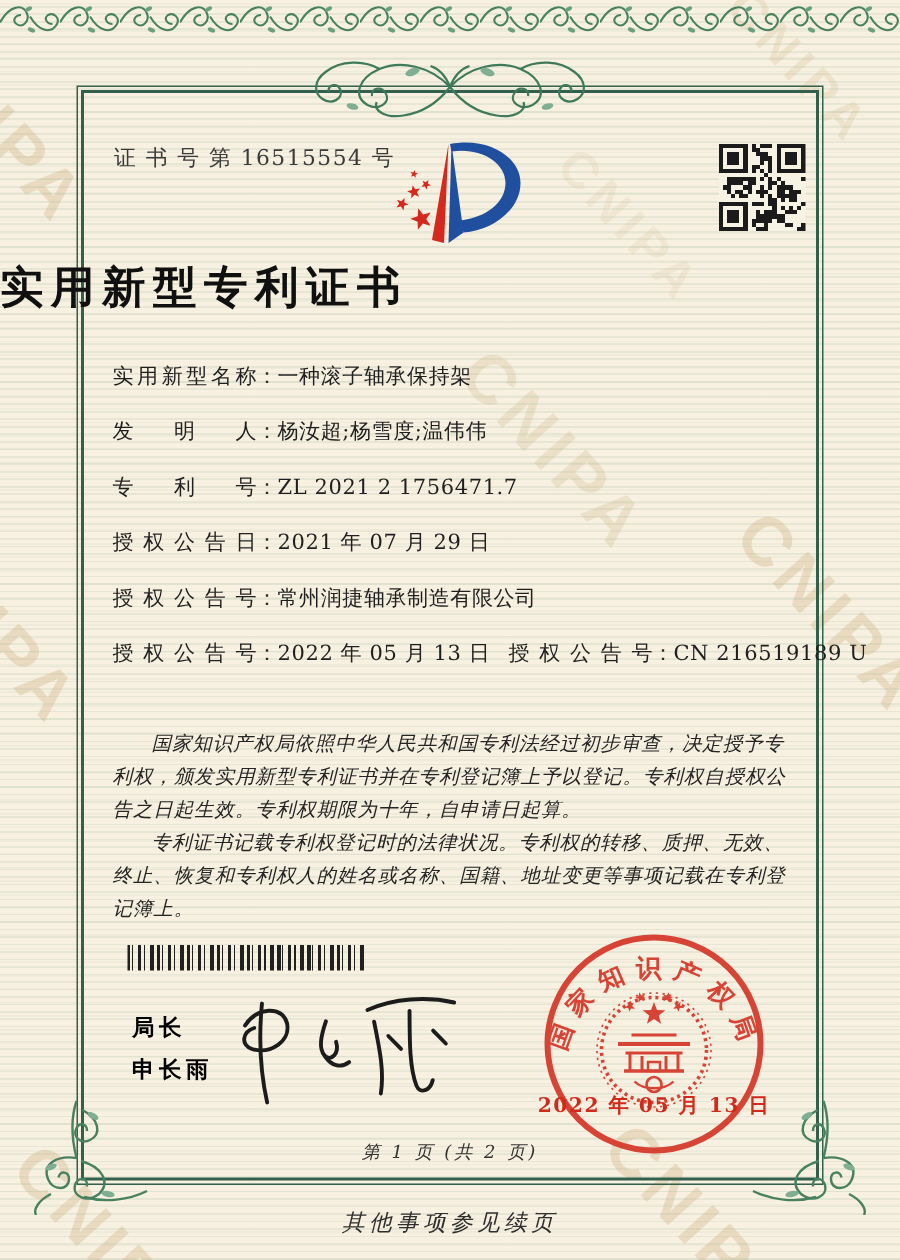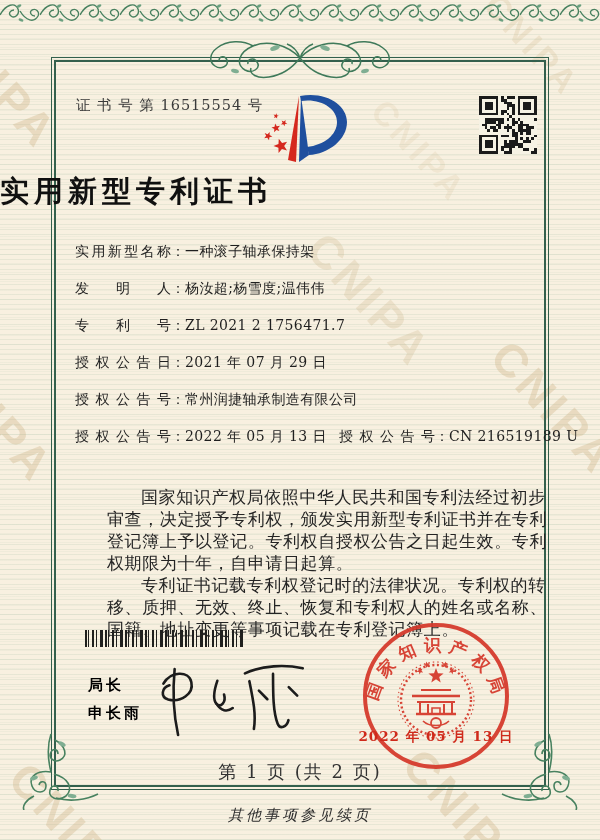--- a/index.html
+++ b/index.html
@@ -63,22 +63,22 @@
     display:inline-block; width:96px;
     text-align:justify; text-align-last:justify;
     color:#1f1f1f;
   }
   .fcolon { display:inline-block; width:14px; }
   .fvalue { color:#1f1f1f; letter-spacing:.4px; }
   .fpair2 { margin-left:12px; }
 
   .paras {
     position:absolute; left:75px; top:486px; width:452px;
-    font-size:17px; line-height:22px; letter-spacing:.6px;
-    color:#242424;margin-left:32px;
+    font-size:13px; line-height:22px; letter-spacing:.6px;
+    font-style:italic; color:#242424;
   }
   .paras p { text-indent:2em; }
 
   .barcode {
     position:absolute; left:85px; top:630px; width:158px; height:17px;
     background:repeating-linear-gradient(90deg,
       #20201e 0 2px,  rgba(0,0,0,0) 2px 3px,
       #20201e 3px 4px, rgba(0,0,0,0) 4px 7px,
       #20201e 7px 9px, rgba(0,0,0,0) 9px 11px,
       #20201e 11px 12px, rgba(0,0,0,0) 12px 15px,
@@ -96,21 +96,21 @@
 
   .seal { position:absolute; left:360px; top:620px; opacity:.93; }
   .seal-date {
     position:absolute; left:358px; top:728px; width:156px; text-align:center;
     color:#cf2a1b; font-size:13.5px; font-weight:bold; letter-spacing:1px;
     z-index:5;
   }
 
   .page-info {
     position:absolute; left:0; top:760px; width:600px; text-align:center;
-    font-size:18px; letter-spacing:2px; color:#333;
+    font-size:12px; letter-spacing:2px; color:#333;font-style:italic;
   }
   .cont-note {
     position:absolute; left:0; top:806px; width:600px; text-align:center;
     font-size:15px; letter-spacing:3px; font-style:italic; color:#2e2e2e;
   }
 </style>
 </head>
 <body>
 
 <span class="wm" style="left:-38px;top:4px">CNIPA</span>

